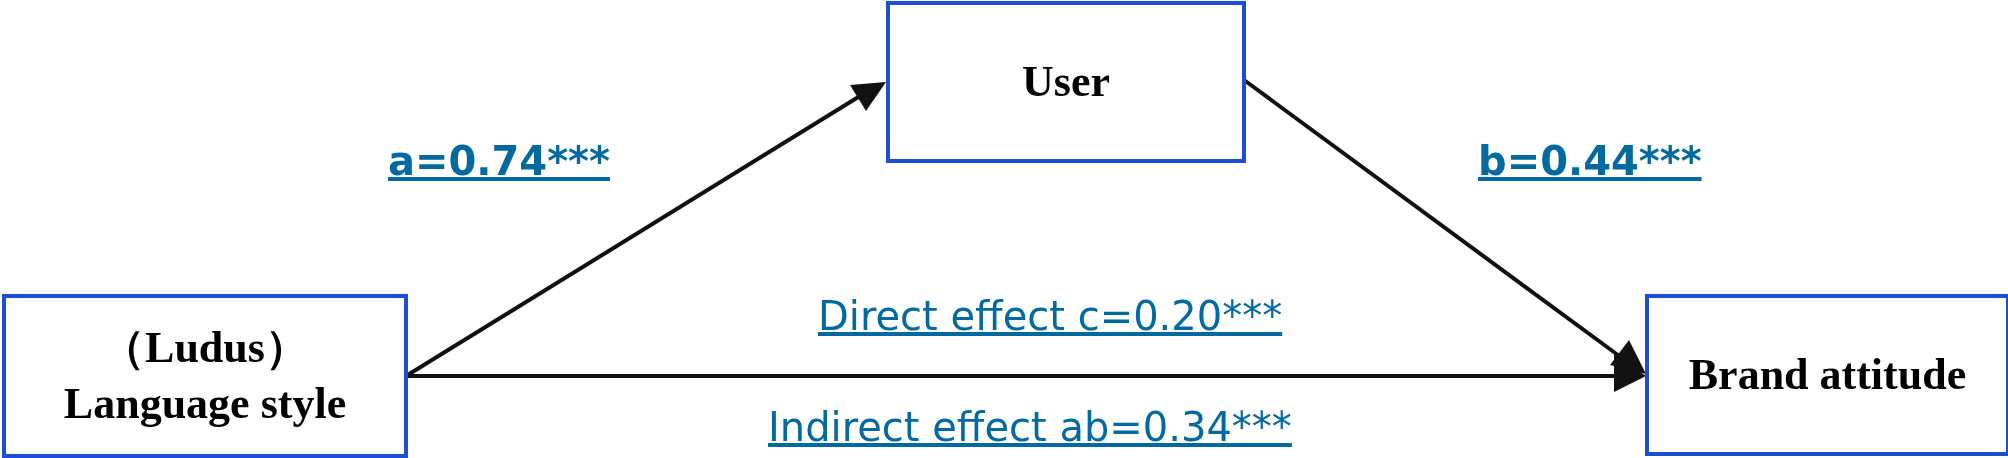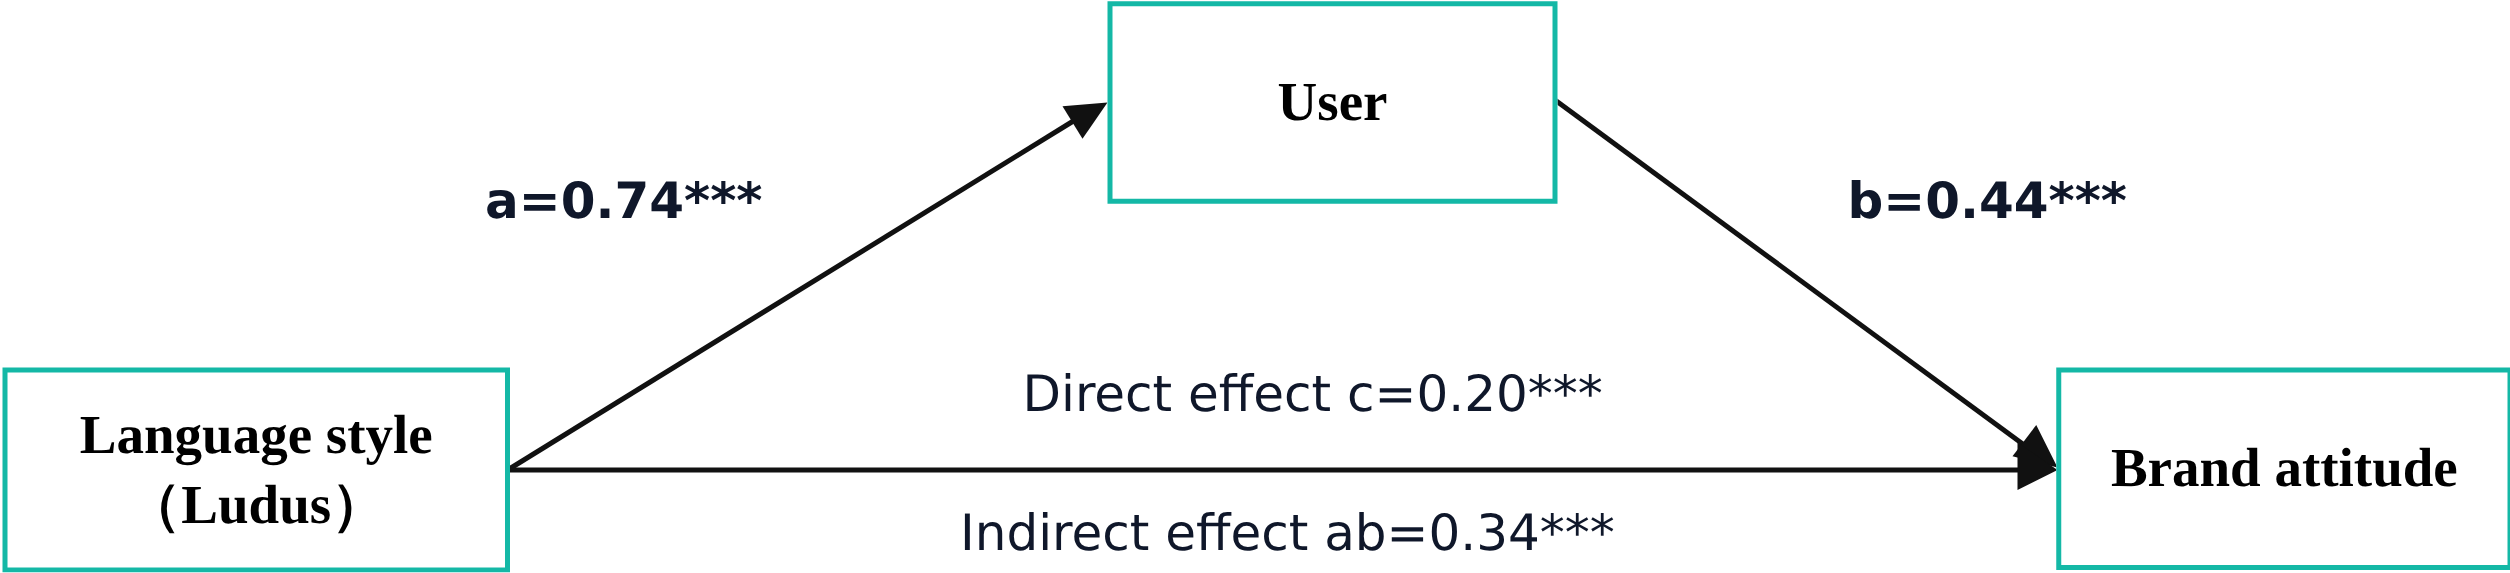--- a/index.html
+++ b/index.html
@@ -1,22 +1,22 @@
 <!DOCTYPE html>
 <html><head>
 <meta charset="utf-8">
 <style>
   html, body { margin:0; padding:0; background:#ffffff; }
   body { width:2008px; height:458px; position:relative; overflow:hidden; }
-  .box { position:absolute; box-sizing:border-box; border:4px solid #14b8a6; background:#fff;
+  .box { position:absolute; box-sizing:border-box; border:4px solid #1d4ed8; background:#fff;
          display:flex; flex-direction:column; align-items:center; justify-content:center;
          font-family:"Liberation Serif","DejaVu Serif",serif; font-weight:bold; color:#000;
          font-size:44px; line-height:56px; text-align:right; }
-  .label { position:absolute; font-family:"DejaVu Sans","Liberation Sans",sans-serif; color:#0f172a;
-           font-size:40px; white-space:nowrap; }
+  .label { position:absolute; font-family:"DejaVu Sans","Liberation Sans",sans-serif; color:#0369a1;
+           font-size:40px; white-space:nowrap;text-decoration:underline; }
   .bold { font-weight:bold; }
   svg { position:absolute; left:0; top:0; }
 </style>
 </head>
 <body>
 
 <svg width="2008" height="458">
   <defs>
     <marker id="ah" markerWidth="10" markerHeight="10" refX="9" refY="5" orient="auto" markerUnits="userSpaceOnUse" viewBox="0 0 10 10">
     </marker>
@@ -26,22 +26,22 @@
   <polygon points="886,82 850,85 866,111" fill="#111"></polygon>
 
   <line x1="1244" y1="80" x2="1622" y2="358" stroke="#111" stroke-width="4"></line>
   <polygon points="1646,374 1629,340 1610,365" fill="#111"></polygon>
 
   <line x1="406" y1="376" x2="1616" y2="376" stroke="#111" stroke-width="4"></line>
   <polygon points="1646,376 1614,354 1614,392" fill="#111"></polygon>
 </svg>
 
 <div class="box" style="left:2px;top:294px;width:406px;height:164px;">
+  <span>（Ludus）</span>
   <span>Language style</span>
-  <span>（Ludus）</span>
 </div>
 
 <div class="box" style="left:886px;top:1px;width:360px;height:162px;">
   <span>User</span>
 </div>
 
 <div class="box" style="left:1645px;top:294px;width:365px;height:162px;">
   <span>Brand attitude</span>
 </div>
 

